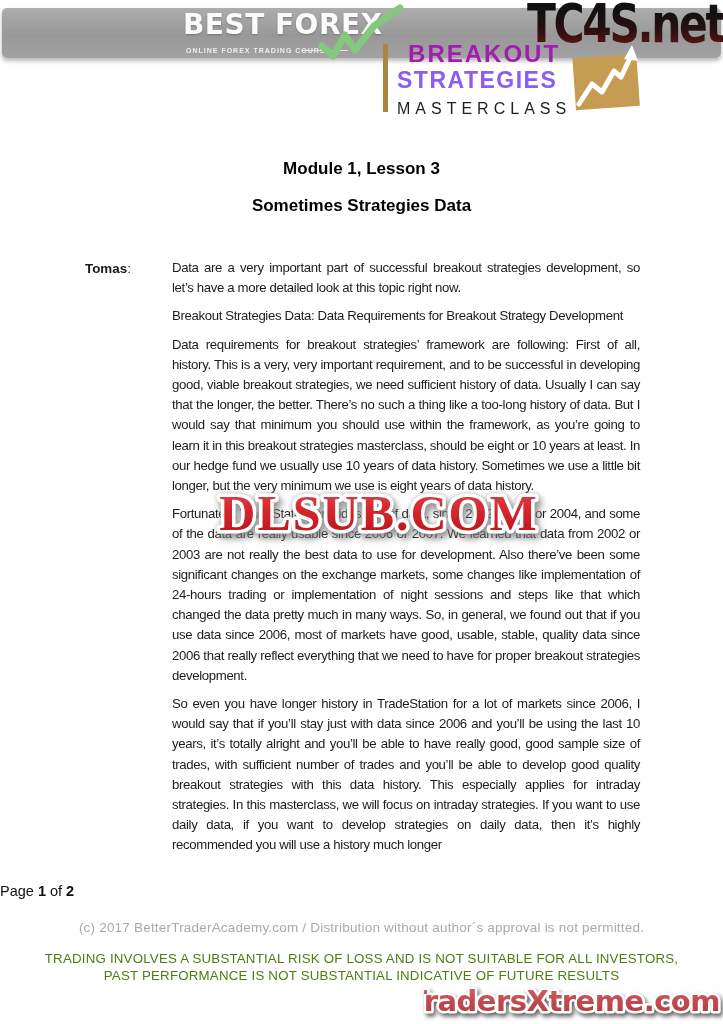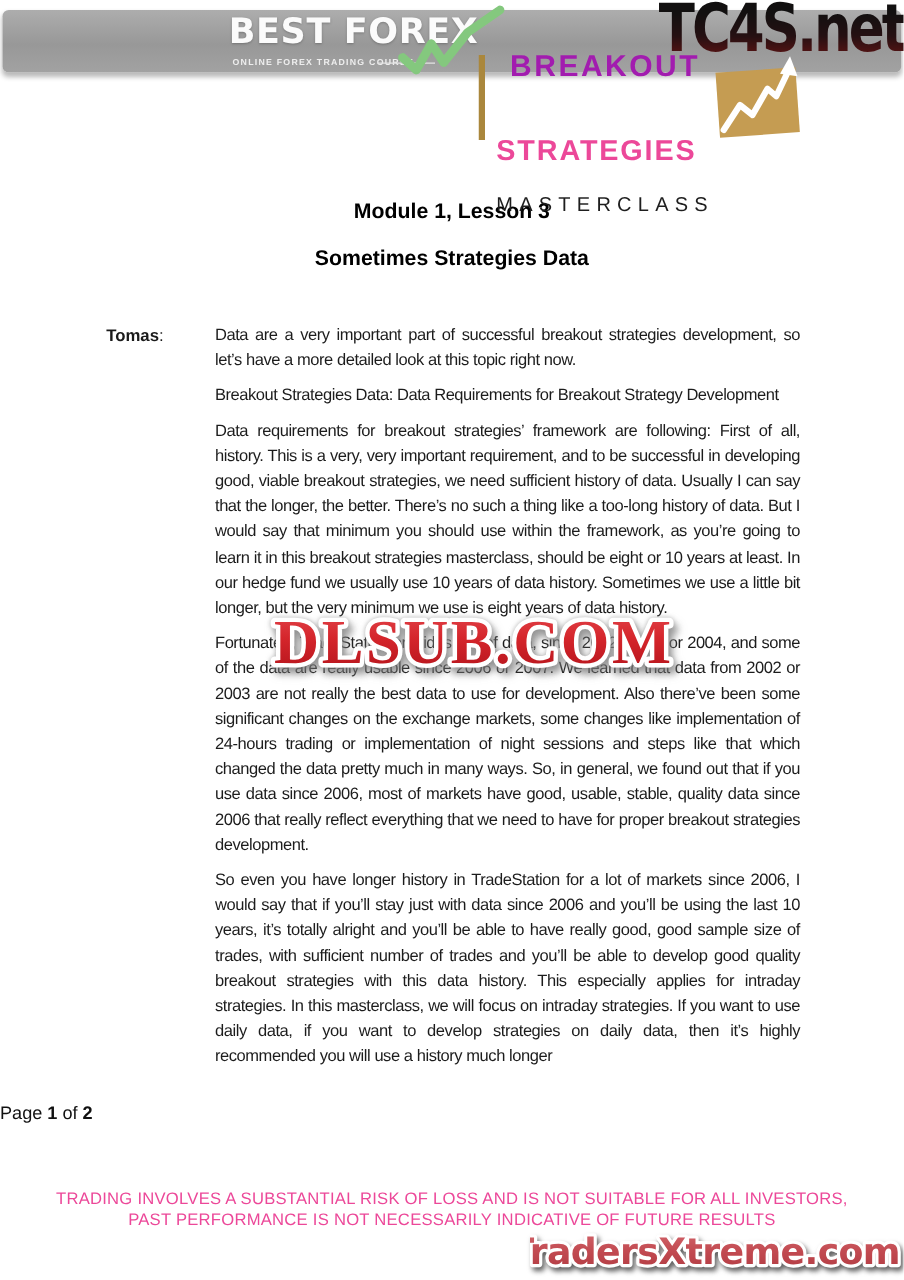--- a/index.html
+++ b/index.html
@@ -49,22 +49,22 @@
     background:linear-gradient(180deg,#121010 25%,#251012 60%,#5c1414 92%);
     -webkit-background-clip:text; background-clip:text; color:transparent;
   }
   
   .brand-bar{
     position:absolute; left:383px; top:44px; width:5px; height:68px;
     background:#aa873c; z-index:6;
   }
   .brand{ position:absolute; left:397px; top:41px; z-index:6; }
   .brand .b1{ display:block; font:700 24px/26px "Liberation Sans", sans-serif; color:#a21caf; letter-spacing:2px;text-align:center; }
-  .brand .b2{ display:block; font:700 23px/27px "Liberation Sans", sans-serif; color:#ec4899; letter-spacing:1.5px;margin-top:40px; }
-  .brand .b3{ display:block; font:400 16px/20px "Liberation Sans", sans-serif; color:#1e1e1e; letter-spacing:5px; margin-top:21px; }
+  .brand .b2{ display:block; font:700 23px/27px "Liberation Sans", sans-serif; color:#8b5cf6; letter-spacing:1.5px; }
+  .brand .b3{ display:block; font:400 16px/20px "Liberation Sans", sans-serif; color:#1e1e1e; letter-spacing:5px; margin-top:5px; }
   .brand-icon{ position:absolute; left:566px; top:38px; z-index:6; }
   
   .doc-title{ position:absolute; left:0; right:0; top:160px; text-align:center; z-index:2; }
   .doc-title .t1, .doc-title .t2{ font:700 17px/1 "Liberation Sans", sans-serif; color:#000; }
   .doc-title .t2{ display:block; margin-top:19px; }
   
   .speaker{
     position:absolute; left:85px; top:259px; z-index:2;
     font:400 13.4px/20px "Liberation Sans", sans-serif; color:#1a1a1a;
   }
@@ -85,21 +85,21 @@
     font:400 14.5px/1 "Liberation Sans", sans-serif; color:#111;
   }
   .page-num .sp{ margin-right:4px; }
   .page-num .bold{ font-weight:700; }
   .copyright{
     position:absolute; left:0; right:0; top:921px; text-align:center; z-index:2;
     font:400 13.5px/1 "Liberation Sans", sans-serif; color:#a9a9a9; letter-spacing:.2px;
   }
   .disclaimer{
     position:absolute; left:0; right:0; top:950px; text-align:center; z-index:2;
-    font:400 13.3px/17px "Liberation Sans", sans-serif; color:#ec4899; letter-spacing:.2px;
+    font:400 13.3px/17px "Liberation Sans", sans-serif; color:#4d7c0f; letter-spacing:.2px;
   }
 </style>
 </head>
 <body>
 
 <div class="page">
 
   <div class="banner"></div>
 
   <div class="logo-main">BEST FOREX</div>
@@ -151,24 +151,25 @@
         <stop offset="1" stop-color="#b2131a"></stop>
       </linearGradient>
     </defs>
     <text x="196" y="49" text-anchor="middle" font-family="Liberation Serif, serif" font-weight="bold" font-size="50" letter-spacing="2" paint-order="stroke" stroke="#ffffff" stroke-width="7" stroke-linejoin="round" fill="url(#dlsubGrad)">DLSUB.COM</text>
   </svg>
 
   <div class="page-num">
     <span class="sp">Page</span><span class="sp bold">1</span><span class="sp">of</span><span class="bold">2</span>
   </div>
 
+  <div class="copyright">(c) 2017 BetterTraderAcademy.com / Distribution without author´s approval is not permitted.</div>
 
   <div class="disclaimer">
     <div>TRADING INVOLVES A SUBSTANTIAL RISK OF LOSS AND IS NOT SUITABLE FOR ALL INVESTORS,</div>
-    <div>PAST PERFORMANCE IS NOT NECESSARILY INDICATIVE OF FUTURE RESULTS</div>
+    <div>PAST PERFORMANCE IS NOT SUBSTANTIAL INDICATIVE OF FUTURE RESULTS</div>
   </div>
 
   <svg class="wm-traders" width="300" height="46" viewBox="0 0 300 46" style="filter:drop-shadow(2px 3px 2px rgba(45,45,45,.75));">
     <defs>
       <linearGradient id="txGrad" x1="0" y1="0" x2="0" y2="1">
         <stop offset="0" stop-color="#d2666c"></stop>
         <stop offset="0.5" stop-color="#c24a51"></stop>
         <stop offset="1" stop-color="#b03b42"></stop>
       </linearGradient>
     </defs>

